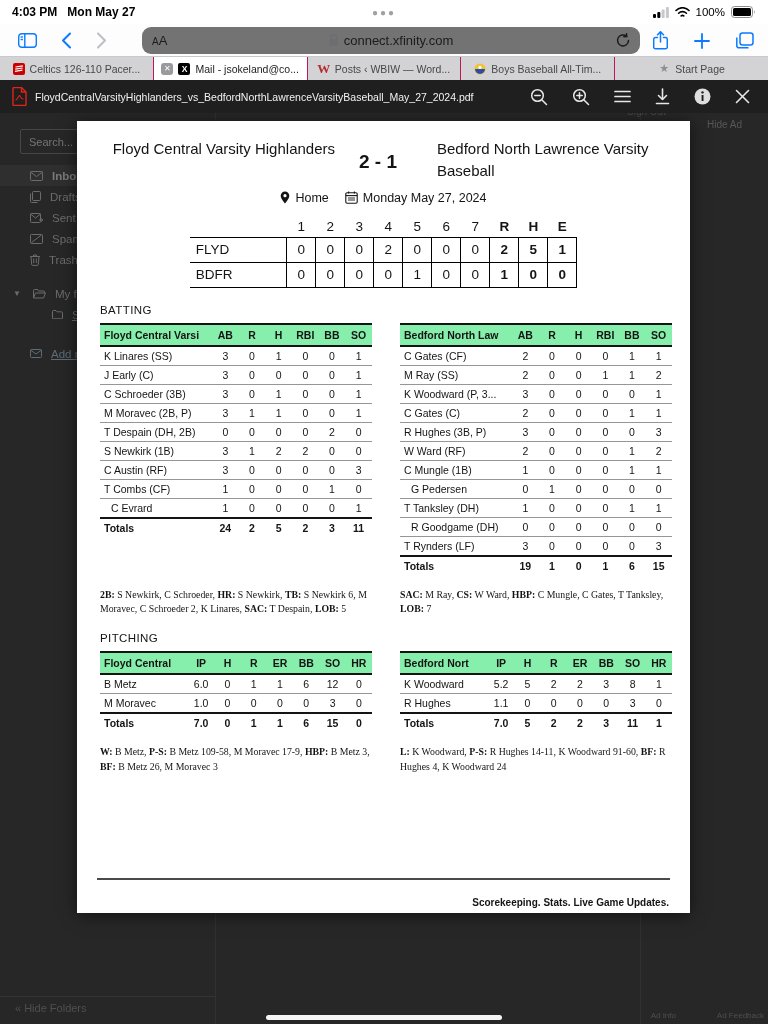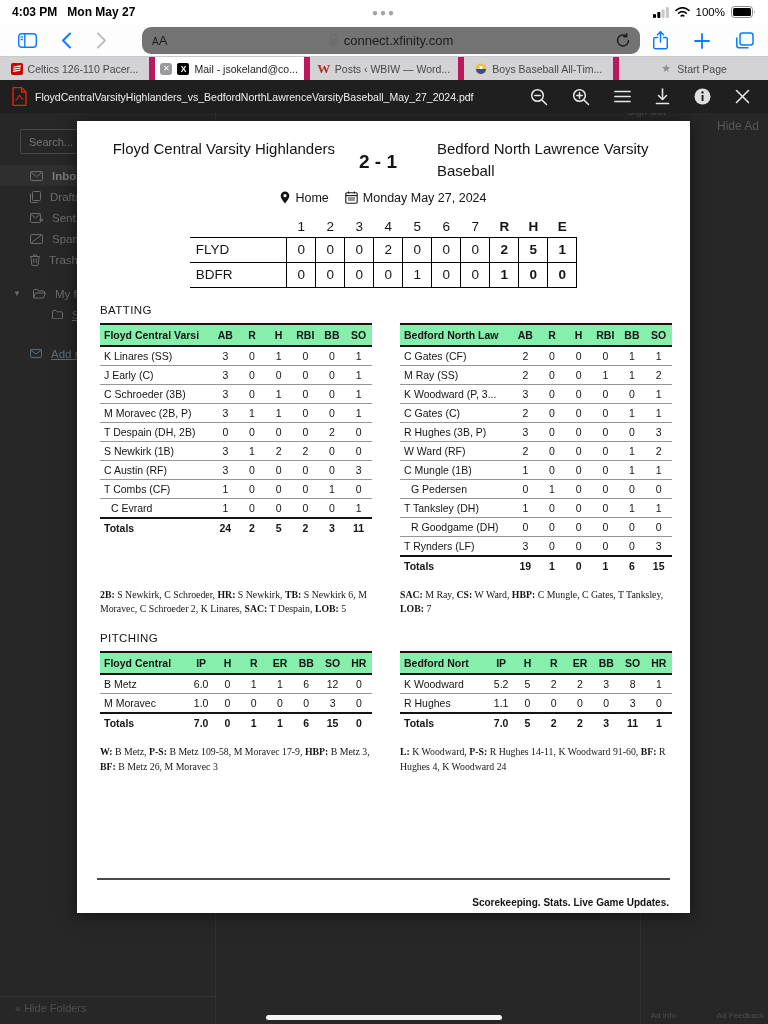--- a/index.html
+++ b/index.html
@@ -23,42 +23,42 @@
   .aa{font-size:13px;color:#1c1c1e;}
   .aa .small{font-size:10px;}
   .domain{position:absolute;left:50%;transform:translateX(-50%);display:flex;align-items:center;gap:5px;
     font-size:13px;color:#1c1c1e;}
   .reload{margin-left:auto;}
   .right-icons{position:absolute;right:14px;top:24px;height:33px;display:flex;align-items:center;gap:26px;z-index:41;}
 
   
   .tab-bar{position:absolute;left:0;top:57px;width:768px;height:23px;background:#d3d3d6;display:flex;z-index:40;}
   .tab{flex:1;display:flex;align-items:center;justify-content:center;gap:5px;font-size:10.5px;
-    color:#48484a;border-right:6px solid #be185d;overflow:hidden;white-space:nowrap;}
+    color:#48484a;border-right:1px solid #be185d;overflow:hidden;white-space:nowrap;}
   .tab:last-child{border-right:none;}
   .tab.active{background:#fff;color:#1c1c1e;}
   .tab-close{width:12px;height:12px;border-radius:3px;background:#9a9a9e;color:#fff;font-size:8px;
     display:flex;align-items:center;justify-content:center;line-height:1;}
   .fav{width:12px;height:12px;display:inline-flex;align-items:center;justify-content:center;flex:0 0 auto;}
   .fav-x{background:#000;border-radius:2px;color:#fff;font-weight:bold;font-size:8.5px;}
   .fav-w{color:#b32d2e;font-family:"Liberation Serif",serif;font-weight:bold;font-size:13px;}
   .fav-star{color:#8e8e93;font-size:11px;}
 
   
   .pdf-bar{position:absolute;left:0;top:80px;width:768px;height:33px;background:#1f1f1f;
     display:flex;align-items:center;z-index:40;color:#ececec;}
   .pdf-name{font-size:10.5px;color:#f2f2f2;margin-left:8px;max-width:440px;overflow:hidden;
     text-overflow:ellipsis;white-space:nowrap;}
   .pdf-icons{margin-left:auto;display:flex;align-items:center;gap:24px;padding-right:18px;}
   .pdf-bar .left{display:flex;align-items:center;padding-left:12px;}
 
   
   .backdrop{position:absolute;left:0;top:113px;width:768px;height:911px;background:#272727;z-index:1;}
   .v-div{position:absolute;top:0;bottom:0;width:1px;background:#313131;}
-  .hide-ad{position:absolute;top:6px;right:9px;font-size:12px;color:#575757;}
+  .hide-ad{position:absolute;top:6px;right:26px;font-size:10px;color:#575757;}
   .sign-out{position:absolute;top:-7px;left:627px;font-size:10px;color:#4a4a4a;}
   .search-box{position:absolute;left:20px;top:16px;width:122px;height:25px;border:1px solid #474747;
     border-radius:2px;background:transparent;color:#565656;font-size:11px;padding:0 8px;outline:none;}
   .folder-list{position:absolute;left:0;top:52px;width:180px;color:#6c6c6c;font-size:11.5px;}
   .f-item{display:flex;align-items:center;gap:9px;height:21px;padding-left:30px;}
   .f-item.active-row{background:#2f2f2f;font-weight:bold;color:#7a7a7a;}
   .f-item.sub{padding-left:52px;}
   .f-item .caret{margin-left:-17px;margin-right:3px;color:#6c6c6c;font-size:8px;}
   .f-item.link span.lbl{text-decoration:underline;color:#5d6d77;}
   .hide-folders{position:absolute;left:15px;bottom:10px;font-size:11px;color:#4f4f4f;}

